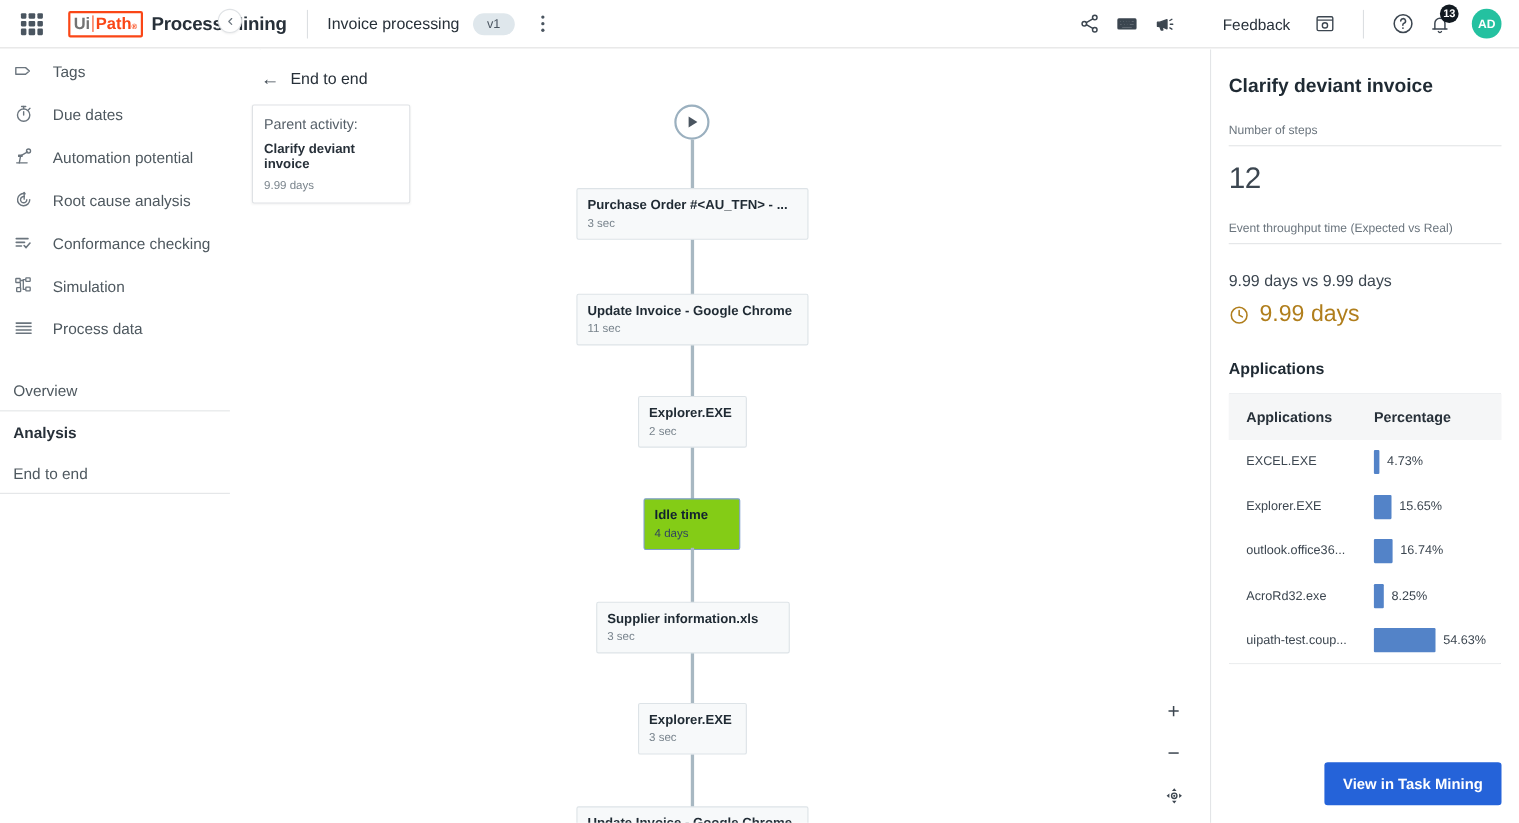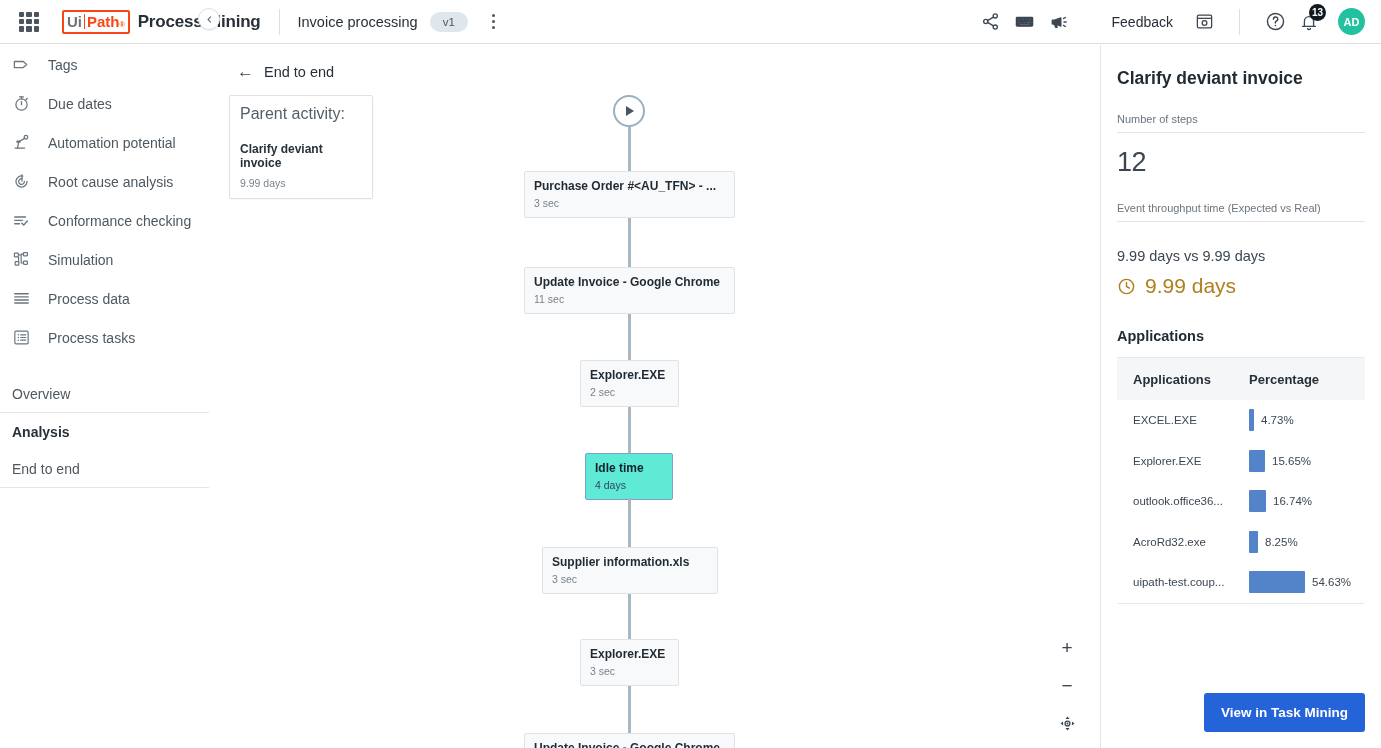--- a/index.html
+++ b/index.html
@@ -73,38 +73,38 @@
     background: #fff; overflow: hidden; }
   .crumb { position: absolute; left: 28px; top: 18px; display:flex; align-items:center; cursor:pointer; }
   .crumb .arrow { font-size: 17px; color:#3c4650; margin-right: 10px; line-height:1; }
   .crumb .txt { font-size: 14.5px; color: #273039; }
 
   .parent-card {
     position: absolute; left: 20px; top: 50px; width: 144px; min-height: 76px;
     background: #fff; border: 1px solid #dfe2e5; border-radius: 2px; padding: 9px 10px;
     box-shadow: 0 1px 2px rgba(0,0,0,.04);
   }
-  .pc-lbl { font-size: 16px; color: #555f68; margin-bottom: 19px; }
+  .pc-lbl { font-size: 13px; color: #555f68; margin-bottom: 8px; }
   .pc-name { font-size: 12px; font-weight: 700; color: #273039; margin-bottom: 7px; }
   .pc-dur { font-size: 10.5px; color: #7a848c; }
 
   .flow { position: absolute; left: 0; top: 0; width: 891px; height: 703px; }
   .start-node {
     position: absolute; width: 32px; height: 32px; border-radius: 50%;
     border: 2px solid #9bb0bf; background:#fff; display:flex; align-items:center; justify-content:center;
   }
   .start-node .tri { width:0;height:0;border-left: 8px solid #4a5560;
     border-top: 5px solid transparent; border-bottom: 5px solid transparent; margin-left:2px; }
   .pnode {
     position: absolute; background: #f7f9fa; border: 1px solid #dde3e7; border-radius: 2px;
     padding: 7px 9px 8px 9px;
   }
   .pnode .t { font-size: 12px; font-weight: 700; color: #1f2a33; white-space: nowrap; }
   .pnode .d { font-size: 10.5px; color: #78838c; margin-top: 4px; }
-  .pnode.idle { background: #5eead4; border-color: #7f9ecd; }
+  .pnode.idle { background: #84cc16; border-color: #7f9ecd; }
   .pnode.idle .t { color: #11212f; }
   .pnode.idle .d { color: #32465e; }
   .conn { position: absolute; width: 3px; background: #a8b8c2; }
   .conn::after {
     content:''; position:absolute; left: -4.5px; bottom: -8px;
     border-left: 6px solid transparent; border-right: 6px solid transparent;
     border-top: 9px solid #a8b8c2;
   }
   .zoomctl { position: absolute; right: 22px; bottom: 14px; display:flex; flex-direction: column;
     align-items:center; gap: 16px; }
@@ -310,34 +310,20 @@
       <svg width="19" height="19" viewBox="0 0 24 24" fill="none" stroke="#6b757e" stroke-width="1.8" stroke-linecap="round">
         <line x1="3.5" y1="6" x2="20.5" y2="6"></line>
           <line x1="3.5" y1="9.9" x2="20.5" y2="9.9"></line>
         <line x1="3.5" y1="13.8" x2="20.5" y2="13.8"></line>
           <line x1="3.5" y1="17.7" x2="20.5" y2="17.7"></line>
       </svg>
     </span>
     <span class="nav-label">Process data</span>
   </div>
 
-  <div class="nav-item">
-    <span class="nav-ico">
-      <svg width="19" height="19" viewBox="0 0 24 24" fill="none" stroke="#6b757e" stroke-width="1.5" stroke-linecap="round">
-        <rect x="3.6" y="4" width="16.8" height="16" rx="1.6"></rect>
-        <circle cx="8" cy="8.6" r=".95" fill="#6b757e" stroke="none"></circle>
-        <circle cx="8" cy="12" r=".95" fill="#6b757e" stroke="none"></circle>
-        <circle cx="8" cy="15.4" r=".95" fill="#6b757e" stroke="none"></circle>
-        <line x1="11" y1="8.6" x2="17.4" y2="8.6"></line>
-          <line x1="11" y1="12" x2="17.4" y2="12"></line>
-        <line x1="11" y1="15.4" x2="17.4" y2="15.4"></line>
-      </svg>
-    </span>
-    <span class="nav-label">Process tasks</span>
-  </div>
 
   <div style="height:18px"></div>
   <div class="sec-item">Overview</div>
   <div class="hairline"></div>
   <div class="sec-item bold">Analysis</div>
   <div class="sec-item">End to end</div>
   <div class="hairline"></div>
 </div>
 
 <div class="collapse-btn">

